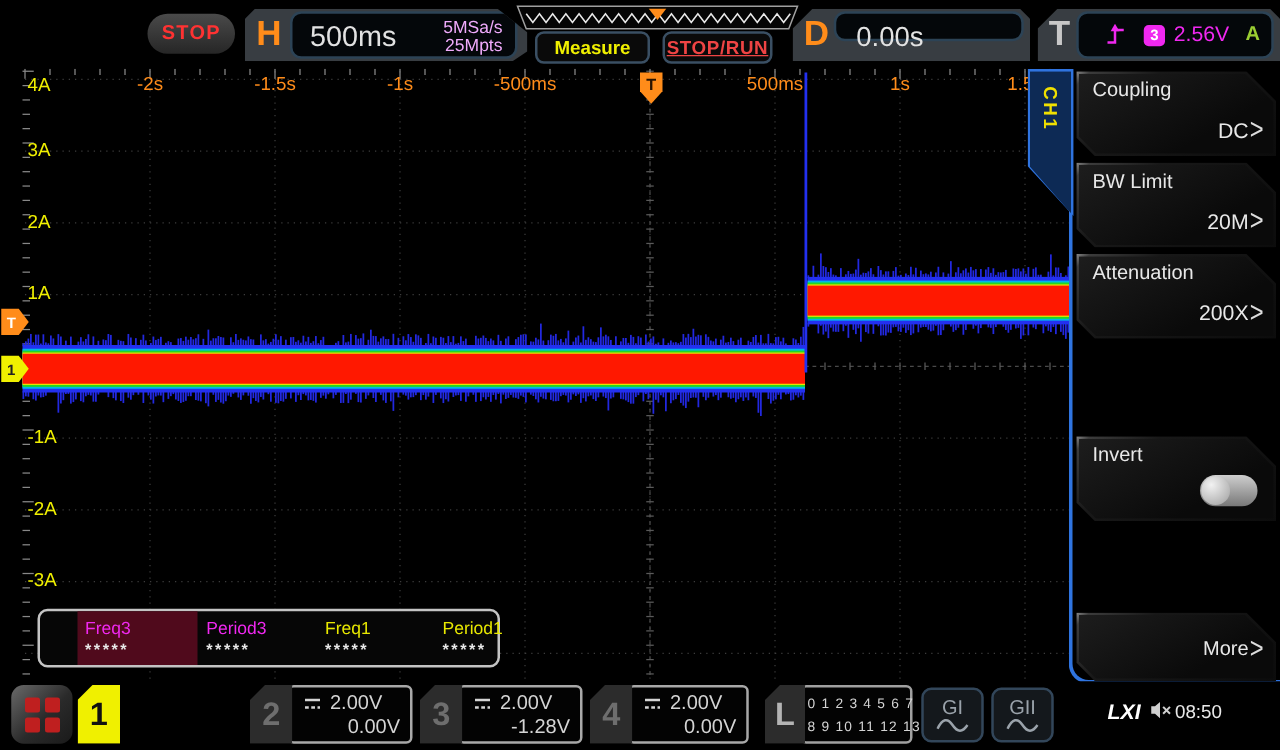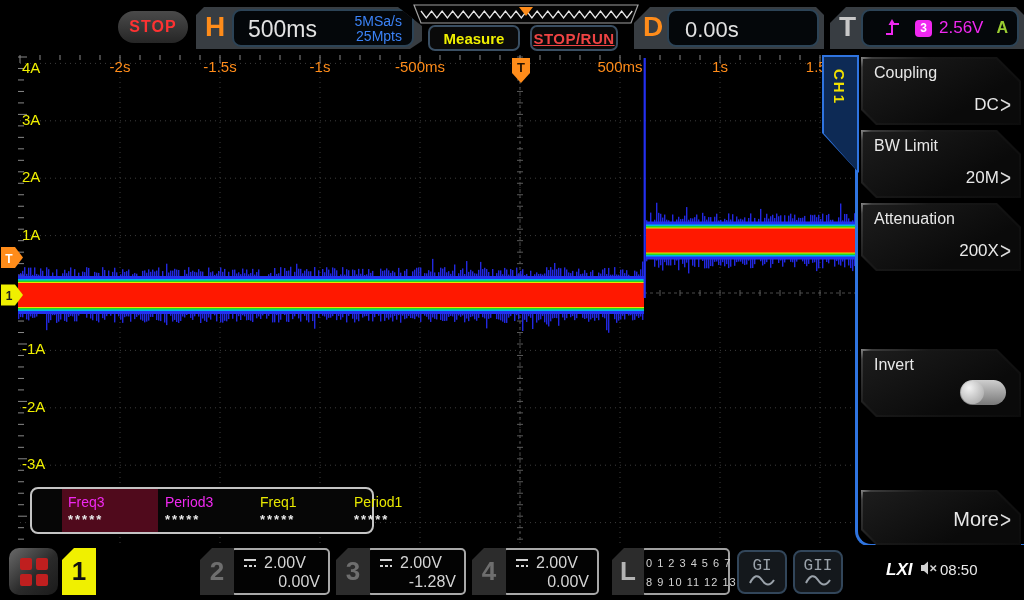--- a/index.html
+++ b/index.html
@@ -3,50 +3,50 @@
 <meta charset="utf-8">
 <style>
   html,body{margin:0;padding:0;background:#000;}
   *{box-sizing:border-box;}
   .screen{position:relative;width:1024px;height:600px;background:#000;overflow:hidden;
     font-family:"Liberation Sans",sans-serif;}
   svg text{font-family:"Liberation Sans",sans-serif;}
 
   
   #scope-svg{position:absolute;left:0;top:0;z-index:1;}
-  .meas-panel{position:absolute;left:30px;top:487px;width:344px;height:47px;z-index:2;
+  .meas-panel{position:absolute;left:30px;top:487px;width:370px;height:47px;z-index:2;
     background:#060606;border:2px solid #c4c4c4;border-radius:8px;}
   .menu-panel{position:absolute;left:855px;top:55px;width:169px;height:492px;z-index:3;
     background:#000;border-left:3px solid #2f74e0;border-bottom:3px solid #2f74e0;
     border-bottom-left-radius:16px;}
   .header{position:absolute;left:0;top:0;width:1024px;height:55px;background:#000;z-index:5;}
   .bottom-bar{position:absolute;left:0;top:545px;width:1024px;height:55px;background:#000;z-index:4;}
 
   
   .logo{position:absolute;left:8px;top:8px;font-family:"Liberation Serif",serif;
     font-weight:bold;font-size:31px;color:#f2e400;letter-spacing:1px;}
   .stop-pill{position:absolute;left:118px;top:11px;width:70px;height:32px;border-radius:16px;
     background:linear-gradient(180deg,#4a4a4a,#262626);display:flex;align-items:center;justify-content:center;
     color:#ff3232;font-weight:bold;font-size:16px;letter-spacing:1px;}
   .h-group{position:absolute;left:196px;top:7px;width:226px;height:42px;background:#383d42;
     clip-path:polygon(8px 0,calc(100% - 24px) 0,100% 45%,100% calc(100% - 8px),calc(100% - 12px) 100%,0 100%,0 8px);}
   .h-label{position:absolute;left:9px;top:4px;color:#ff8c1a;font-weight:bold;font-size:28px;}
   .h-box{position:absolute;left:36px;top:2px;width:182px;height:38px;background:#04070a;
     border:2px solid #2c4356;border-radius:9px;}
   .h-timebase{position:absolute;left:14px;top:5px;color:#e2e2e2;font-size:23px;}
-  .h-rates{position:absolute;right:10px;top:3px;text-align:right;color:#3b82f6;font-size:14px;line-height:15px;}
+  .h-rates{position:absolute;right:10px;top:3px;text-align:right;color:#f0abfc;font-size:14px;line-height:15px;}
   .membar{position:absolute;left:410px;top:4px;}
   .hdr-btn{position:absolute;top:25px;height:26px;background:#0a0a0a;border:2px solid #3a4f63;
     border-radius:7px;display:flex;align-items:center;justify-content:center;font-weight:bold;}
   .measure-btn{left:428px;width:92px;color:#f0f000;font-size:15px;}
   .stoprun-btn{left:530px;width:88px;color:#ef4444;font-size:15px;letter-spacing:.5px;text-decoration:underline;}
   .d-group{position:absolute;left:634px;top:7px;width:190px;height:42px;background:#383d42;
     clip-path:polygon(16px 0,calc(100% - 8px) 0,100% 8px,100% 100%,0 100%,0 16px);}
   .d-label{position:absolute;left:9px;top:4px;color:#ff8c1a;font-weight:bold;font-size:28px;}
-  .d-box{position:absolute;left:33px;top:2px;width:152px;height:38px;background:#04070a;
+  .d-box{position:absolute;left:33px;top:2px;width:152px;height:24px;background:#04070a;
     border:2px solid #2c4356;border-radius:9px;}
   .d-value{position:absolute;left:16px;top:6px;color:#e2e2e2;font-size:22px;}
   .t-group{position:absolute;left:830px;top:7px;width:194px;height:42px;background:#383d42;
     clip-path:polygon(16px 0,calc(100% - 8px) 0,100% 8px,100% 100%,0 100%,0 16px);}
   .t-label{position:absolute;left:9px;top:4px;color:#c8c8c8;font-weight:bold;font-size:28px;}
   .t-box{position:absolute;left:31px;top:2px;width:158px;height:38px;background:#04070a;
     border:2px solid #2c4356;border-radius:9px;display:flex;align-items:center;}
   .t-slope{margin-left:22px;}
   .t-badge{margin-left:14px;width:17px;height:17px;background:#f028f0;border-radius:4px;
     color:#fff;font-weight:bold;font-size:12px;display:flex;align-items:center;justify-content:center;}
@@ -103,21 +103,21 @@
   .ch-active .ch-num{background:#f0f000;color:#101010;}
   .ch-active .ch-box{border-color:#f0f000;color:#f0f000;}
   .ch-inactive .ch-num{background:#2c2c2c;color:#6e6e6e;}
   .ch-inactive .ch-box{border-color:#a8a8a8;color:#d4d4d4;}
   .la-group{position:absolute;left:612px;top:3px;width:118px;height:47px;}
   .la-group .ch-num{width:32px;background:#2c2c2c;color:#b4b4b4;}
   .la-group .ch-box{left:28px;border-color:#a0a0a0;color:#d4d4d4;padding:4px 4px;}
   .la-row{font-size:11px;letter-spacing:1px;text-align:center;line-height:19px;white-space:nowrap;}
   .g-box{position:absolute;top:5px;width:50px;height:44px;background:#14181c;border:2px solid #32465a;
     border-radius:8px;display:flex;flex-direction:column;align-items:center;justify-content:center;color:#9aa2aa;}
-  .g-box .g-name{font-family:Liberation Mono, monospace;font-size:16px;line-height:15px;}
+  .g-box .g-name{font-family:Liberation Sans, sans-serif;font-size:16px;line-height:15px;}
   .lxi{position:absolute;left:886px;top:15px;color:#fff;font-weight:bold;font-style:italic;font-size:17px;}
   .spk{position:absolute;left:920px;top:15px;}
   .clock{position:absolute;left:940px;top:16px;color:#e8e8e8;font-size:15px;}
 </style>
 </head>
 <body>
 
 <div class="screen">
 
   <svg id="scope-svg" width="1024" height="600" viewBox="0 0 1024 600">
@@ -1090,21 +1090,21 @@
       <div class="inner">
         <div class="mi-label">Invert</div>
         <div class="toggle">
             <div class="knob"></div>
           </div>
       </div>
     </div>
     <div class="menu-item" style="top:435px;height:55px">
       <div class="inner">
         <div class="mi-valrow" style="bottom:12px">
-            <span class="mi-value" style="font-size:20px">More</span>
+            <span class="mi-value" style="font-size:16px">More</span>
             <span class="mi-chev">&gt;</span>
           </div>
       </div>
     </div>
   </div>
 
   <div class="header">
     <div class="stop-pill">STOP</div>
 
     <div class="h-group">

